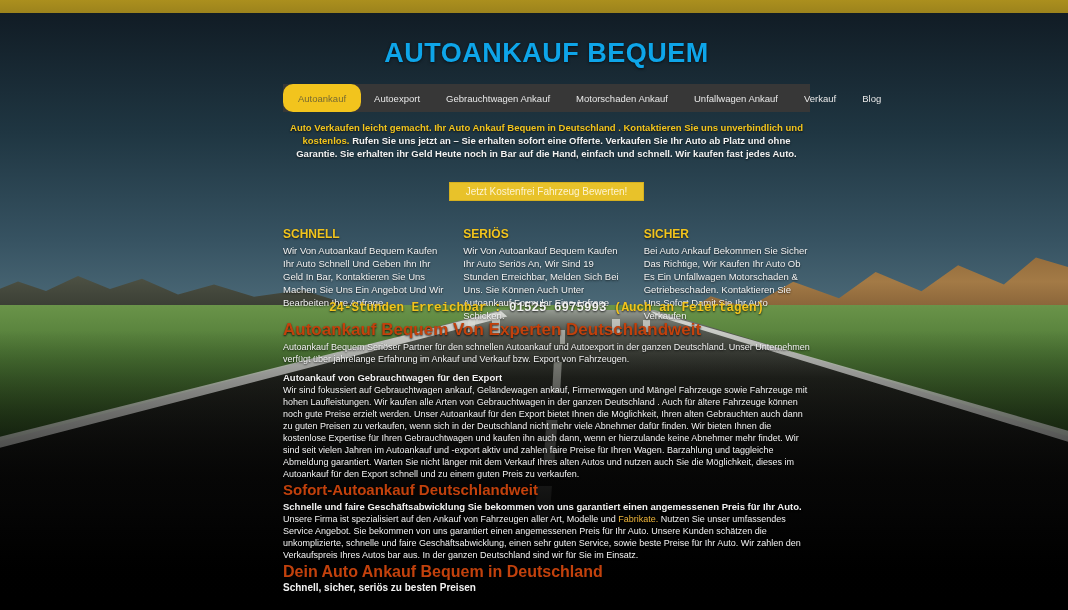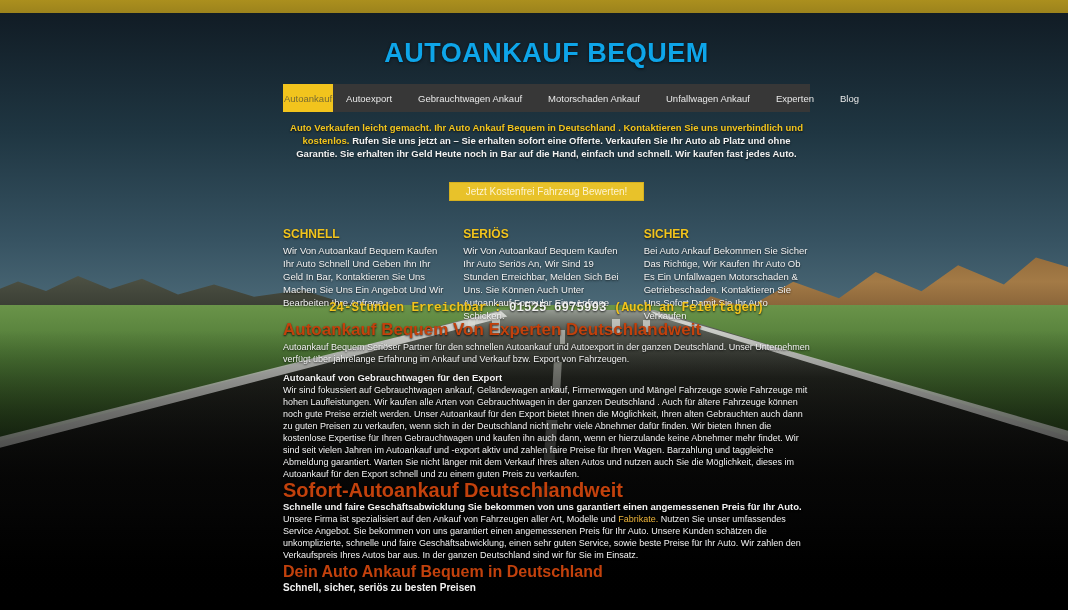--- a/index.html
+++ b/index.html
@@ -41,40 +41,40 @@
   .bottom-shade { left:0; top:330px; width:1068px; height:280px;
     background:linear-gradient(180deg,rgba(5,5,5,0) 0%,rgba(5,5,5,.45) 30%,rgba(4,4,4,.85) 62%,rgba(0,0,0,.97) 85%,#000 100%); }
   
   .content { position:absolute; left:283px; top:0; width:527px; color:#f2f2f2; }
   .content .abs { position:absolute; left:0; width:527px; }
   .site-title { top:38px; text-align:center; color:#0ea5e9; font-size:27px; font-weight:bold; letter-spacing:.5px;
     text-shadow:0 1px 3px rgba(0,0,0,.6); }
   .nav { top:84px; height:28px; background:#373737; display:flex; align-items:stretch; }
   .nav a { display:flex; align-items:center; padding:0 13px; font-size:9.5px; color:#e8e8e8;
     text-decoration:none; white-space:nowrap; cursor:pointer; }
-  .nav a.active { background:#f2c41d; color:#776a33; padding:0 1px; }
+  .nav a.active { background:#f2c41d; color:#776a33; padding:0 15px;border-radius:10px; }
   .intro { top:121px; text-align:center; font-size:9.5px; font-weight:bold; line-height:13px;
     text-shadow:0 1px 2px rgba(0,0,0,.7); }
   .intro .hl { color:#f2c41d; }
   .cta { top:181px; text-align:center; }
   .cta button { background:#e8c22a; border:1px solid #d6b01e; color:#fdf3cf; font-family:inherit;
     font-size:10px; padding:3px 16px; cursor:pointer; }
   .features { top:227px; display:flex; gap:14px; text-shadow:0 1px 2px rgba(0,0,0,.7); }
   .feature { flex:1; }
   .feature h3 { color:#f2c41d; font-size:12px; font-weight:bold; margin-bottom:3px; }
   .feature p { font-size:9.5px; line-height:13px; }
   .hotline { top:301px; text-align:center; font-size:12.5px; font-weight:bold; text-shadow:0 1px 2px rgba(0,0,0,.8);font-family:Liberation Mono, monospace; }
   .hotline .y { color:#f2c41d; }
   .main { top:324px; font-size:9px; line-height:12px; text-shadow:0 1px 2px rgba(0,0,0,.8); }
   .main h2 { color:#c2410c; font-weight:bold; }
   .h-expert { font-size:17px; margin-bottom:5px; }
   .p-expert { margin-bottom:7px; }
   .h-export { font-size:9.5px; font-weight:bold; }
   .p-export { margin-bottom:4px; }
-  .h-sofort { font-size:20px; margin:4px 0 5px; }
+  .h-sofort { font-size:15px; margin:4px 0 5px; }
   .p-sofort { margin-bottom:5px; }
   .p-sofort strong { font-size:9.5px; }
   .link { color:#f0b73c; cursor:pointer; text-decoration:none; }
   .h-dein { font-size:16px; margin:5px 0 4px; }
   .p-dein { font-size:10px; font-weight:bold; }
 </style>
 </head>
 <body>
 
 <div class="page">
@@ -103,21 +103,21 @@
   <div class="content">
 
     <h1 class="abs site-title">AUTOANKAUF BEQUEM</h1>
 
     <nav class="abs nav">
       <a class="active">Autoankauf</a>
       <a>Autoexport</a>
       <a>Gebrauchtwagen Ankauf</a>
       <a>Motorschaden Ankauf</a>
       <a>Unfallwagen Ankauf</a>
-      <a>Experten</a>
+      <a>Verkauf</a>
       <a>Blog</a>
     </nav>
 
     <p class="abs intro"><span class="hl">Auto Verkaufen leicht gemacht. Ihr Auto Ankauf Bequem in Deutschland . Kontaktieren Sie uns unverbindlich und kostenlos.</span><span> Rufen Sie uns jetzt an – Sie erhalten sofort eine Offerte. Verkaufen Sie Ihr Auto ab Platz und ohne Garantie. Sie erhalten ihr Geld Heute noch in Bar auf die Hand, einfach und schnell. Wir kaufen fast jedes Auto.</span></p>
 
     <div class="abs cta">
       <button>Jetzt Kostenfrei Fahrzeug Bewerten!</button>
     </div>
 
     <div class="abs features">

